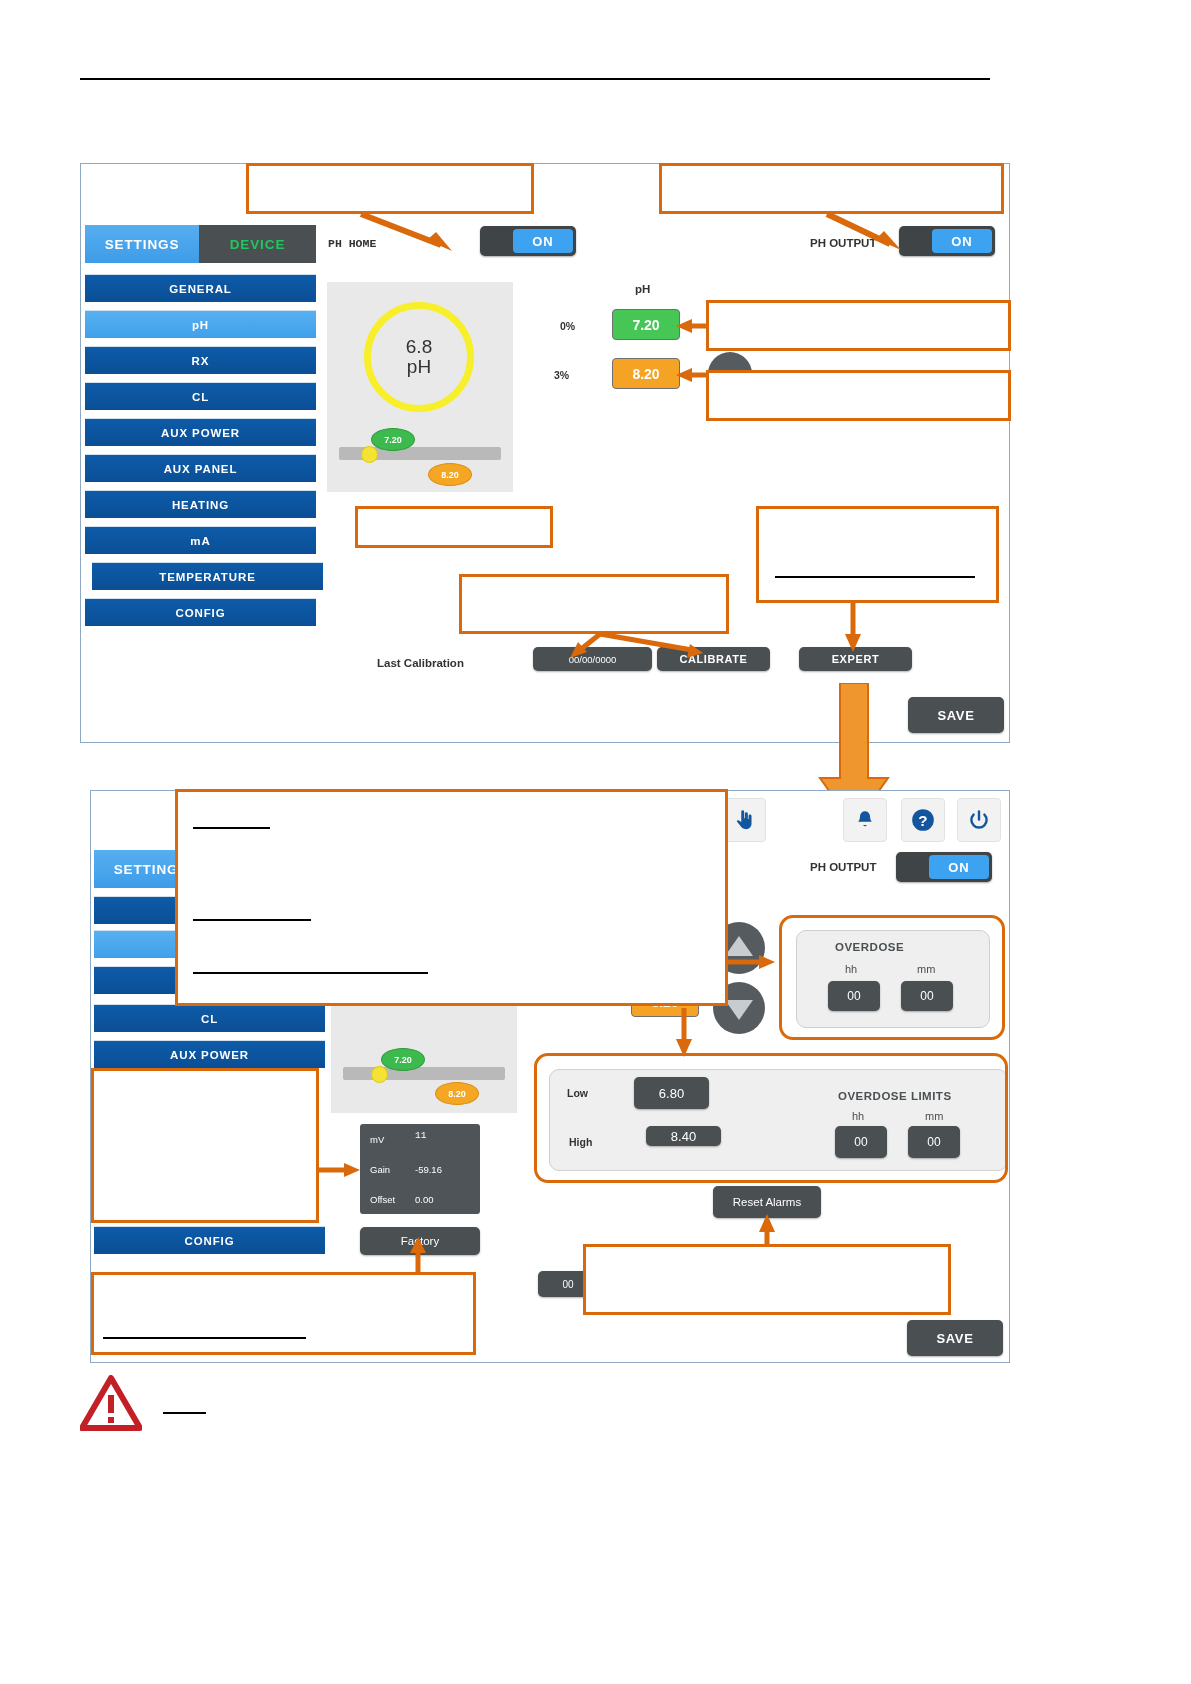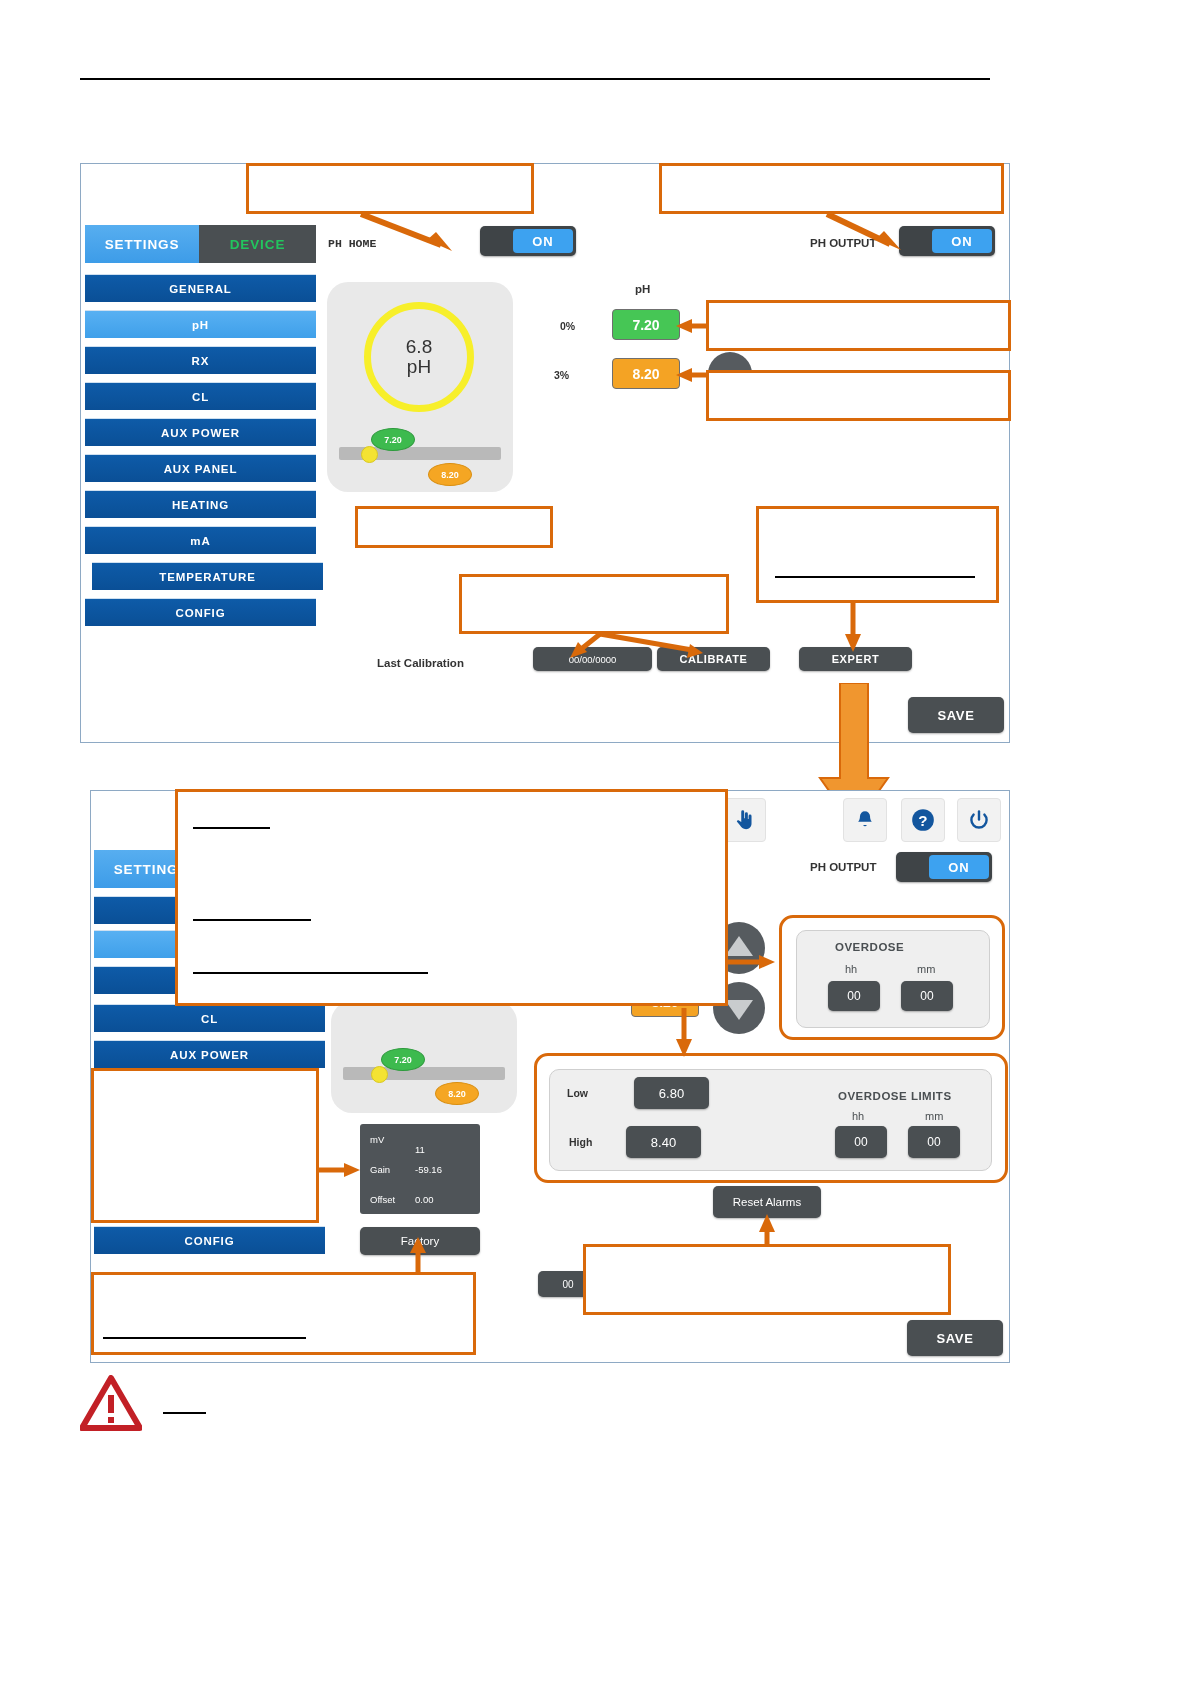--- a/index.html
+++ b/index.html
@@ -28,21 +28,21 @@
     background:linear-gradient(180deg,#0e5ba8,#0a4f96);border-top:1px solid #cfe0f0;box-sizing:border-box;}
   .navbtn.sel{background:linear-gradient(180deg,#58b0f2,#3fa0ea);}
 
   
   .toggle{position:absolute;background:#3f4447;border-radius:5px;display:flex;align-items:center;
     justify-content:flex-end;box-shadow:0 1px 2px rgba(0,0,0,.35);box-sizing:border-box;padding:3px;}
   .toggle .knob{background:#3da2f0;border-radius:4px;color:#fff;font-size:13px;font-weight:bold;
     letter-spacing:1px;display:flex;align-items:center;justify-content:center;height:100%;}
 
   
-  .gaugecard{position:absolute;background:#e9e9e9;border-radius:21px;}
+  .gaugecard{position:absolute;background:#e9e9e9;}
   .ring{position:absolute;border:7px solid #f7ef2a;border-radius:50%;display:flex;flex-direction:column;
     align-items:center;justify-content:center;}
   .ring .v1{font-size:19px;color:#333;line-height:1.05;}
   .ring .v2{font-size:19px;color:#333;line-height:1.05;}
   .slidertrack{position:absolute;background:#b9b9b9;border-radius:2px;}
   .dot{position:absolute;background:#f4e332;border-radius:50%;border:1px solid #d9c81f;}
   .pill{position:absolute;border-radius:50%;display:flex;align-items:center;justify-content:center;
     font-size:9px;font-weight:bold;color:#fff;}
   .pill.green{background:#3dba4e;border:1px solid #2e9a3d;}
   .pill.orange{background:#f5a623;border:1px solid #d98f12;}
@@ -195,21 +195,21 @@
 
   <div class="gaugecard" style="left:331px;top:1001px;width:186px;height:112px;">
     <div class="slidertrack" style="left:12px;top:66px;width:162px;height:13px;"></div>
     <div class="dot" style="left:40px;top:65px;width:15px;height:15px;"></div>
     <div class="pill green" style="left:50px;top:47px;width:42px;height:21px;">7.20</div>
     <div class="pill orange" style="left:104px;top:81px;width:42px;height:21px;">8.20</div>
   </div>
 
   <div class="infobox" style="left:360px;top:1124px;width:120px;height:90px;">
     <div class="inforow" style="left:10px;top:10px;">mV</div>
-    <div class="inforow" style="left:55px;top:20px;">11</div>
+    <div class="inforow" style="left:55px;top:6px;font-family:Liberation Mono, monospace;">11</div>
     <div class="inforow" style="left:10px;top:40px;">Gain</div>
     <div class="inforow" style="left:55px;top:40px;">-59.16</div>
     <div class="inforow" style="left:10px;top:70px;">Offset</div>
     <div class="inforow" style="left:55px;top:70px;">0.00</div>
   </div>
 
   <div class="dbtn plain" style="left:360px;top:1227px;width:120px;height:28px;font-size:11.5px;">Factory</div>
 
   <div class="toolicon" style="left:722px;top:798px;width:42px;height:42px;">
     <svg width="22" height="22" viewBox="0 0 24 24">
@@ -255,25 +255,25 @@
 
   <div class="odcard" style="left:796px;top:930px;width:192px;height:96px;">
     <div class="odtitle" style="left:38px;top:10px;">OVERDOSE</div>
     <div class="odunit" style="left:48px;top:32px;">hh</div>
     <div class="odunit" style="left:120px;top:32px;">mm</div>
     <div class="dbtn plain" style="left:31px;top:50px;width:52px;height:30px;font-size:12px;">00</div>
     <div class="dbtn plain" style="left:104px;top:50px;width:52px;height:30px;font-size:12px;">00</div>
   </div>
   <div class="callout round" style="left:779px;top:915px;width:226px;height:125px;"></div>
 
-  <div class="odcard" style="left:549px;top:1069px;width:441px;height:100px;">
+  <div class="odcard" style="left:549px;top:1069px;width:441px;height:100px;padding-left:16px;">
     <div class="lbl sm" style="left:17px;top:17px;">Low</div>
     <div class="dbtn plain" style="left:84px;top:7px;width:75px;height:32px;font-size:13px;">6.80</div>
     <div class="lbl sm" style="left:19px;top:66px;">High</div>
-    <div class="dbtn plain" style="left:76px;top:56px;width:75px;height:32px;font-size:13px;text-align:center;">8.40</div>
+    <div class="dbtn plain" style="left:96px;top:56px;width:75px;height:20px;font-size:13px;text-align:center;">8.40</div>
     <div class="odtitle" style="left:288px;top:12px;margin-top:8px;">OVERDOSE LIMITS</div>
     <div class="odunit" style="left:302px;top:40px;">hh</div>
     <div class="odunit" style="left:375px;top:40px;">mm</div>
     <div class="dbtn plain" style="left:285px;top:56px;width:52px;height:32px;font-size:12px;">00</div>
     <div class="dbtn plain" style="left:358px;top:56px;width:52px;height:32px;font-size:12px;">00</div>
   </div>
   <div class="callout round" style="left:534px;top:1053px;width:474px;height:130px;"></div>
 
   <div class="dbtn plain" style="left:713px;top:1186px;width:108px;height:32px;font-size:11.5px;">Reset Alarms</div>
 

